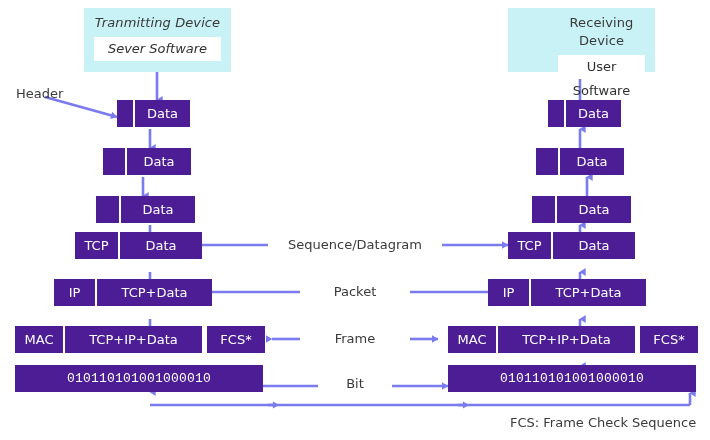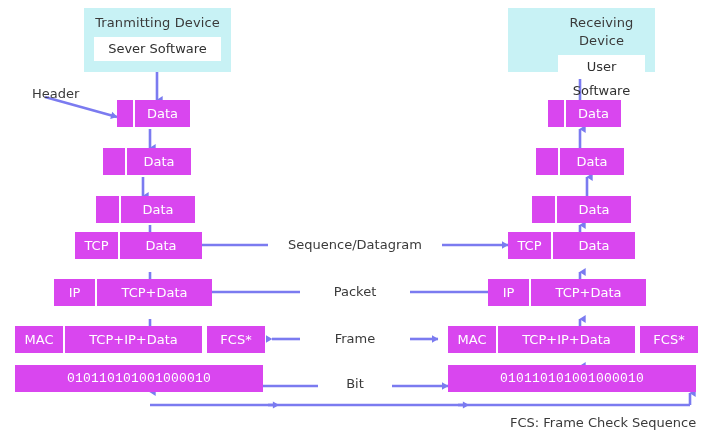--- a/index.html
+++ b/index.html
@@ -32,21 +32,21 @@
     text-align:center;
     font-size:13px;
     color:#303030;
     line-height:24px;
     height:24px;
   }
 
   
   .blk{
     position:absolute;
-    background:#d946ef;
+    background:#4c1d95;
     color:#ffffff;
     font-size:13px;
     line-height:27px;
     height:27px;
     text-align:center;
     box-sizing:border-box;
     white-space:nowrap;
     overflow:hidden;
   }
   .blk.bits{font-size:13px;letter-spacing:.2px;font-family:Liberation Mono, monospace;}
@@ -120,21 +120,21 @@
       <line x1="318" y1="386" x2="262" y2="386" marker-end="url(#ahLeft)"></line>
       <line x1="392" y1="386" x2="448" y2="386" marker-end="url(#ahRight)"></line>
 
       <path d="M150,405 L690,405"></path>
       <line x1="690" y1="405" x2="690" y2="393" marker-end="url(#ahUp)"></line>
       <line x1="268" y1="405" x2="276" y2="405" marker-end="url(#ahMid)"></line>
       <line x1="458" y1="405" x2="466" y2="405" marker-end="url(#ahMid)"></line>
     </g>
   </svg>
 
-  <div class="device" style="left:84px;top:8px;width:147px;height:64px;">
+  <div class="device" style="left:84px;top:8px;width:147px;height:64px;font-style:italic;">
     <div class="device-title">Tranmitting Device</div>
     <div class="device-sw">Sever Software</div>
   </div>
 
   <div class="blk" style="left:117px;top:100px;width:16px;"></div>
   <div class="blk" style="left:135px;top:100px;width:55px;">Data</div>
 
   <div class="blk" style="left:103px;top:148px;width:22px;"></div>
   <div class="blk" style="left:127px;top:148px;width:64px;">Data</div>
 
@@ -177,17 +177,17 @@
   <div class="blk" style="left:498px;top:326px;width:137px;">TCP+IP+Data</div>
   <div class="blk" style="left:640px;top:326px;width:58px;">FCS*</div>
 
   <div class="blk bits" style="left:448px;top:365px;width:248px;">010110101001000010</div>
 
   <div class="lbl center" style="left:270px;top:237px;width:170px;text-align:center;">Sequence/Datagram</div>
   <div class="lbl center" style="left:305px;top:284px;width:100px;">Packet</div>
   <div class="lbl center" style="left:305px;top:331px;width:100px;">Frame</div>
   <div class="lbl center" style="left:320px;top:376px;width:70px;">Bit</div>
 
-  <div class="lbl" style="left:32px;top:86px;text-align:center;">Header</div>
+  <div class="lbl" style="left:16px;top:86px;text-align:center;">Header</div>
 
   <div class="lbl" style="left:497px;top:415px;margin-left:13px;">FCS: Frame Check Sequence</div>
 
 </div>
 
 </body></html>

